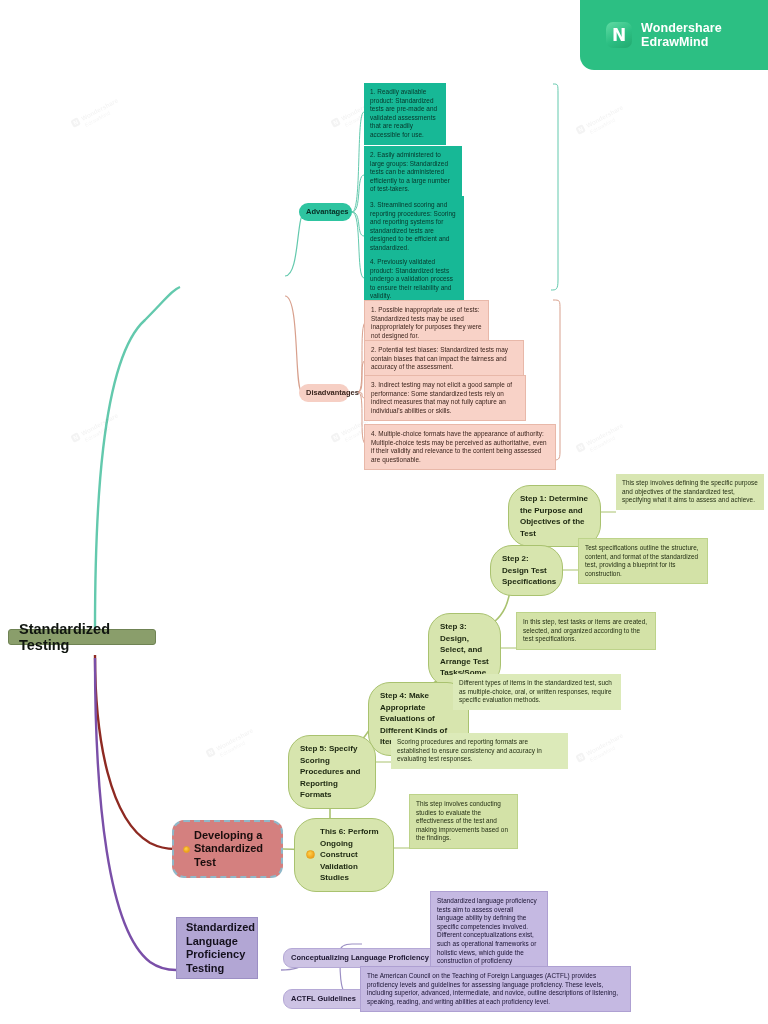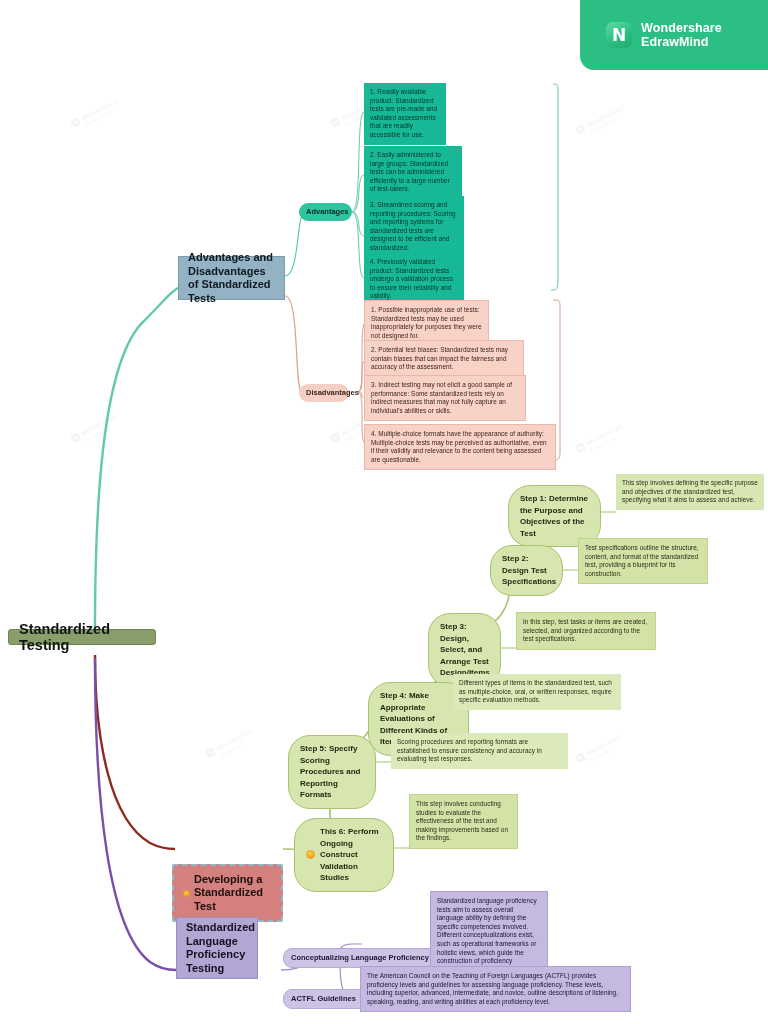--- a/index.html
+++ b/index.html
@@ -54,21 +54,21 @@
     border: 1px solid #6f8354; border-radius: 3px;
     font-size: 14.5px; font-weight: 700;
     display: flex; align-items: center; padding: 0 10px;
   }
 
   .branch-title {
     font-size: 11px; font-weight: 700; line-height: 13.5px;
     padding: 7px 9px; display: flex; align-items: center;
   }
   .b-blue  { background: #93b2c4; color: #10181d; border: 1px solid #7b9cae; }
-  .b-pink  { background: #d4807f; color: #1a0d0d; border: 2px dashed #8fb8c9; border-radius: 2px; margin-top: 44px; }
+  .b-pink  { background: #d4807f; color: #1a0d0d; border: 2px dashed #8fb8c9; border-radius: 12px; }
   .b-purple{ background: #b2a6d4; color: #14101d; border: 1px solid #9c8fc4; }
 
   .pill {
     font-size: 7.5px; font-weight: 700; line-height: 10px;
     padding: 4px 7px; border-radius: 9px;
     display: flex; align-items: center;
   }
   .p-teal { background: #2ec4a0; color: #062c23; }
   .p-rose { background: #f6cfc4; color: #3a241d; }
   .p-lilac{ background: #cdc3e4; color: #1d1630; border: 1px solid #b5a9d6; }
@@ -187,23 +187,20 @@
     </div>
   <div class="wm" style="left:575px; top:740px;">
       <b>Wondershare</b>
       <i>EdrawMind</i>
     </div>
 
   <div class="node root" style="left:8px; top:629px; width:148px; height:16px;">
     <span>Standardized Testing</span>
   </div>
 
-  <div class="node branch-title b-blue" style="left:178px; top:256px; width:107px; height:44px;">
-    <span>Advantages and Disadvantages of Standardized Tests</span>
-  </div>
 
   <div class="node pill p-teal" style="left:299px; top:203px; width:53px;">
     <span>Advantages</span>
   </div>
 
   <div class="node leaf l-teal" style="left:364px; top:83px; width:82px;">
     <span>1. Readily available product: Standardized tests are pre-made and validated assessments that are readily accessible for use.</span>
   </div>
   <div class="node leaf l-teal" style="left:364px; top:146px; width:98px;">
     <span>2. Easily administered to large groups: Standardized tests can be administered efficiently to a large number of test-takers.</span>
@@ -245,21 +242,21 @@
   </div>
 
   <div class="node step" style="left:490px; top:545px; width:73px;">
     <span>Step 2: Design Test Specifications</span>
   </div>
   <div class="node leaf l-green" style="left:578px; top:538px; width:130px;">
     <span>Test specifications outline the structure, content, and format of the standardized test, providing a blueprint for its construction.</span>
   </div>
 
   <div class="node step" style="left:428px; top:613px; width:73px;">
-    <span>Step 3: Design, Select, and Arrange Test Design/Items</span>
+    <span>Step 3: Design, Select, and Arrange Test Tasks/Some</span>
   </div>
   <div class="node leaf l-green" style="left:516px; top:612px; width:140px;">
     <span>In this step, test tasks or items are created, selected, and organized according to the test specifications.</span>
   </div>
 
   <div class="node step" style="left:368px; top:682px; width:101px;">
     <span>Step 4: Make Appropriate Evaluations of Different Kinds of Items</span>
   </div>
   <div class="node leaf l-green" style="left:453px; top:674px; width:168px; border:none; background:#dceab9;">
     <span>Different types of items in the standardized test, such as multiple-choice, oral, or written responses, require specific evaluation methods.</span>

